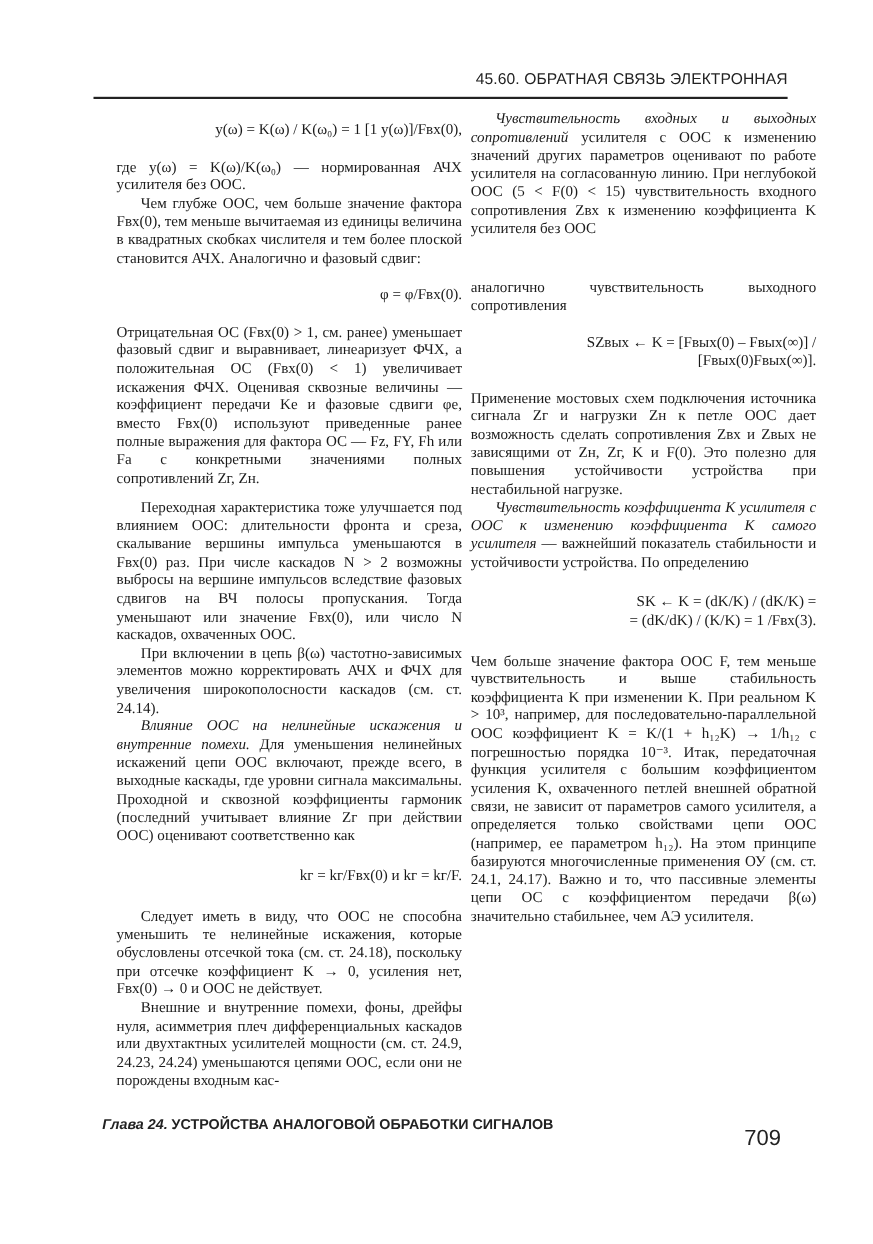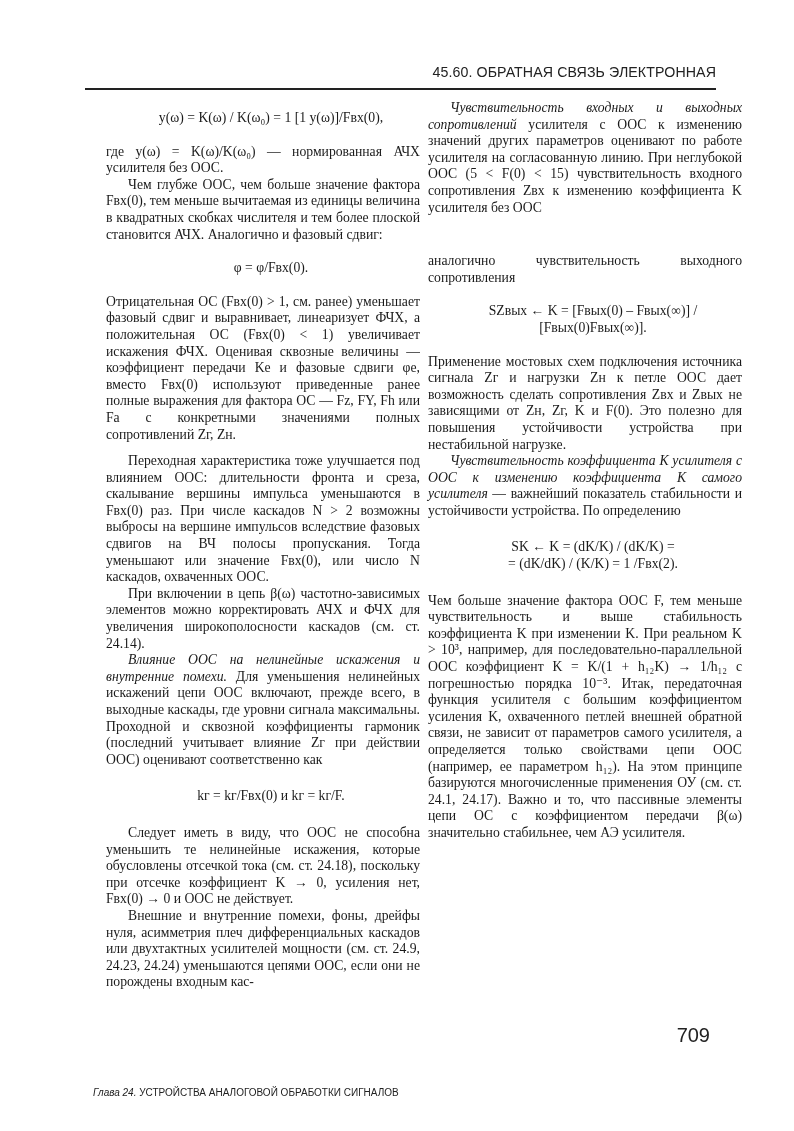--- a/index.html
+++ b/index.html
@@ -7,27 +7,27 @@
          font-family: "Liberation Serif", "DejaVu Serif", serif; color: #1a1a1a; }
   .running-head { position: absolute; left: 92px; right: 78px; top: 64px; height: 22px;
     text-align: right; font-family: "Liberation Sans", "DejaVu Sans", sans-serif;
     font-size: 14.2px; letter-spacing: 0.1px; color: #222; }
   .head-rule { position: absolute; left: 85px; right: 78px; top: 88px; border-top: 2px solid #222; }
   .col { position: absolute; top: 100px; width: 314px; font-size: 13.7px; line-height: 16.6px; text-align: justify; }
   .col-left { left: 106px; }
   .col-right { left: 428px; }
   .col p { margin: 0; text-indent: 22px; }
   .col p.noindent { text-indent: 0; }
-  .col .formula { margin: 0; text-indent: 0; text-align: center; padding-left: 16px; }
+  .col .formula { margin: 0; text-indent: 0; text-align: right; padding-left: 16px; }
   .gap-s { height: 10px; }
   .gap-m { height: 17px; }
   .gap-l { height: 20px; }
   i { font-style: italic; font-family: Liberation Serif, serif; }
-  .footer-left { position: absolute; left: 93px; top: 1087px; font-family: "Liberation Sans", "DejaVu Sans", sans-serif;
-    font-size: 10px; color: #222; }
+  .footer-left { position: absolute; left: 93px; top: 1014px; font-family: "Liberation Sans", "DejaVu Sans", sans-serif;
+    font-size: 13px; color: #222; font-weight: bold; }
   .footer-left .ch { font-style: italic; }
   .page-number { position: absolute; right: 84px; top: 1024px; font-family: "Liberation Sans", "DejaVu Sans", sans-serif;
     font-size: 20px; color: #222; }
 </style>
 </head>
 <body>
 
 <div class="running-head">45.60. ОБРАТНАЯ СВЯЗЬ ЭЛЕКТРОННАЯ</div>
 <div class="head-rule"></div>
 
@@ -57,19 +57,19 @@
   <div class="gap-l"></div>
   <div class="gap-m"></div>
   <p class="noindent">аналогично чувствительность выходного сопротивления</p>
   <div class="gap-m"></div>
   <p class="formula">SZвых ← K = [Fвых(0) – Fвых(∞)] / [Fвых(0)Fвых(∞)].</p>
   <div class="gap-m"></div>
   <p class="noindent">Применение мостовых схем подключения источника сигнала Zг и нагрузки Zн к петле ООС дает возможность сделать сопротивления Zвх и Zвых не зависящими от Zн, Zг, K и F(0). Это полезно для повышения устойчивости устройства при нестабильной нагрузке.</p>
   <p><i>Чувствительность коэффициента K усилителя с ООС к изменению коэффициента K самого усилителя</i><span> — важнейший показатель стабильности и устойчивости устройства. По определению</span></p>
   <div class="gap-l"></div>
   <p class="formula">SK ← K = (dK/K) / (dK/K) =</p>
-  <p class="formula">= (dK/dK) / (K/K) = 1 /Fвх(2).</p>
+  <p class="formula">= (dK/dK) / (K/K) = 1 /Fвх(3).</p>
   <div class="gap-l"></div>
   <p class="noindent">Чем больше значение фактора ООС F, тем меньше чувствительность и выше стабильность коэффициента K при изменении K. При реальном K &gt; 10³, например, для последовательно-параллельной ООС коэффициент K = K/(1 + h₁₂K) → 1/h₁₂ с погрешностью порядка 10⁻³. Итак, передаточная функция усилителя с большим коэффициентом усиления K, охваченного петлей внешней обратной связи, не зависит от параметров самого усилителя, а определяется только свойствами цепи ООС (например, ее параметром h₁₂). На этом принципе базируются многочисленные применения ОУ (см. ст. 24.1, 24.17). Важно и то, что пассивные элементы цепи ОС с коэффициентом передачи β(ω) значительно стабильнее, чем АЭ усилителя.</p>
 </div>
 
 <div class="footer-left"><span class="ch">Глава 24.</span><span> УСТРОЙСТВА АНАЛОГОВОЙ ОБРАБОТКИ СИГНАЛОВ</span></div>
 <div class="page-number">709</div>
 
 </body></html>

